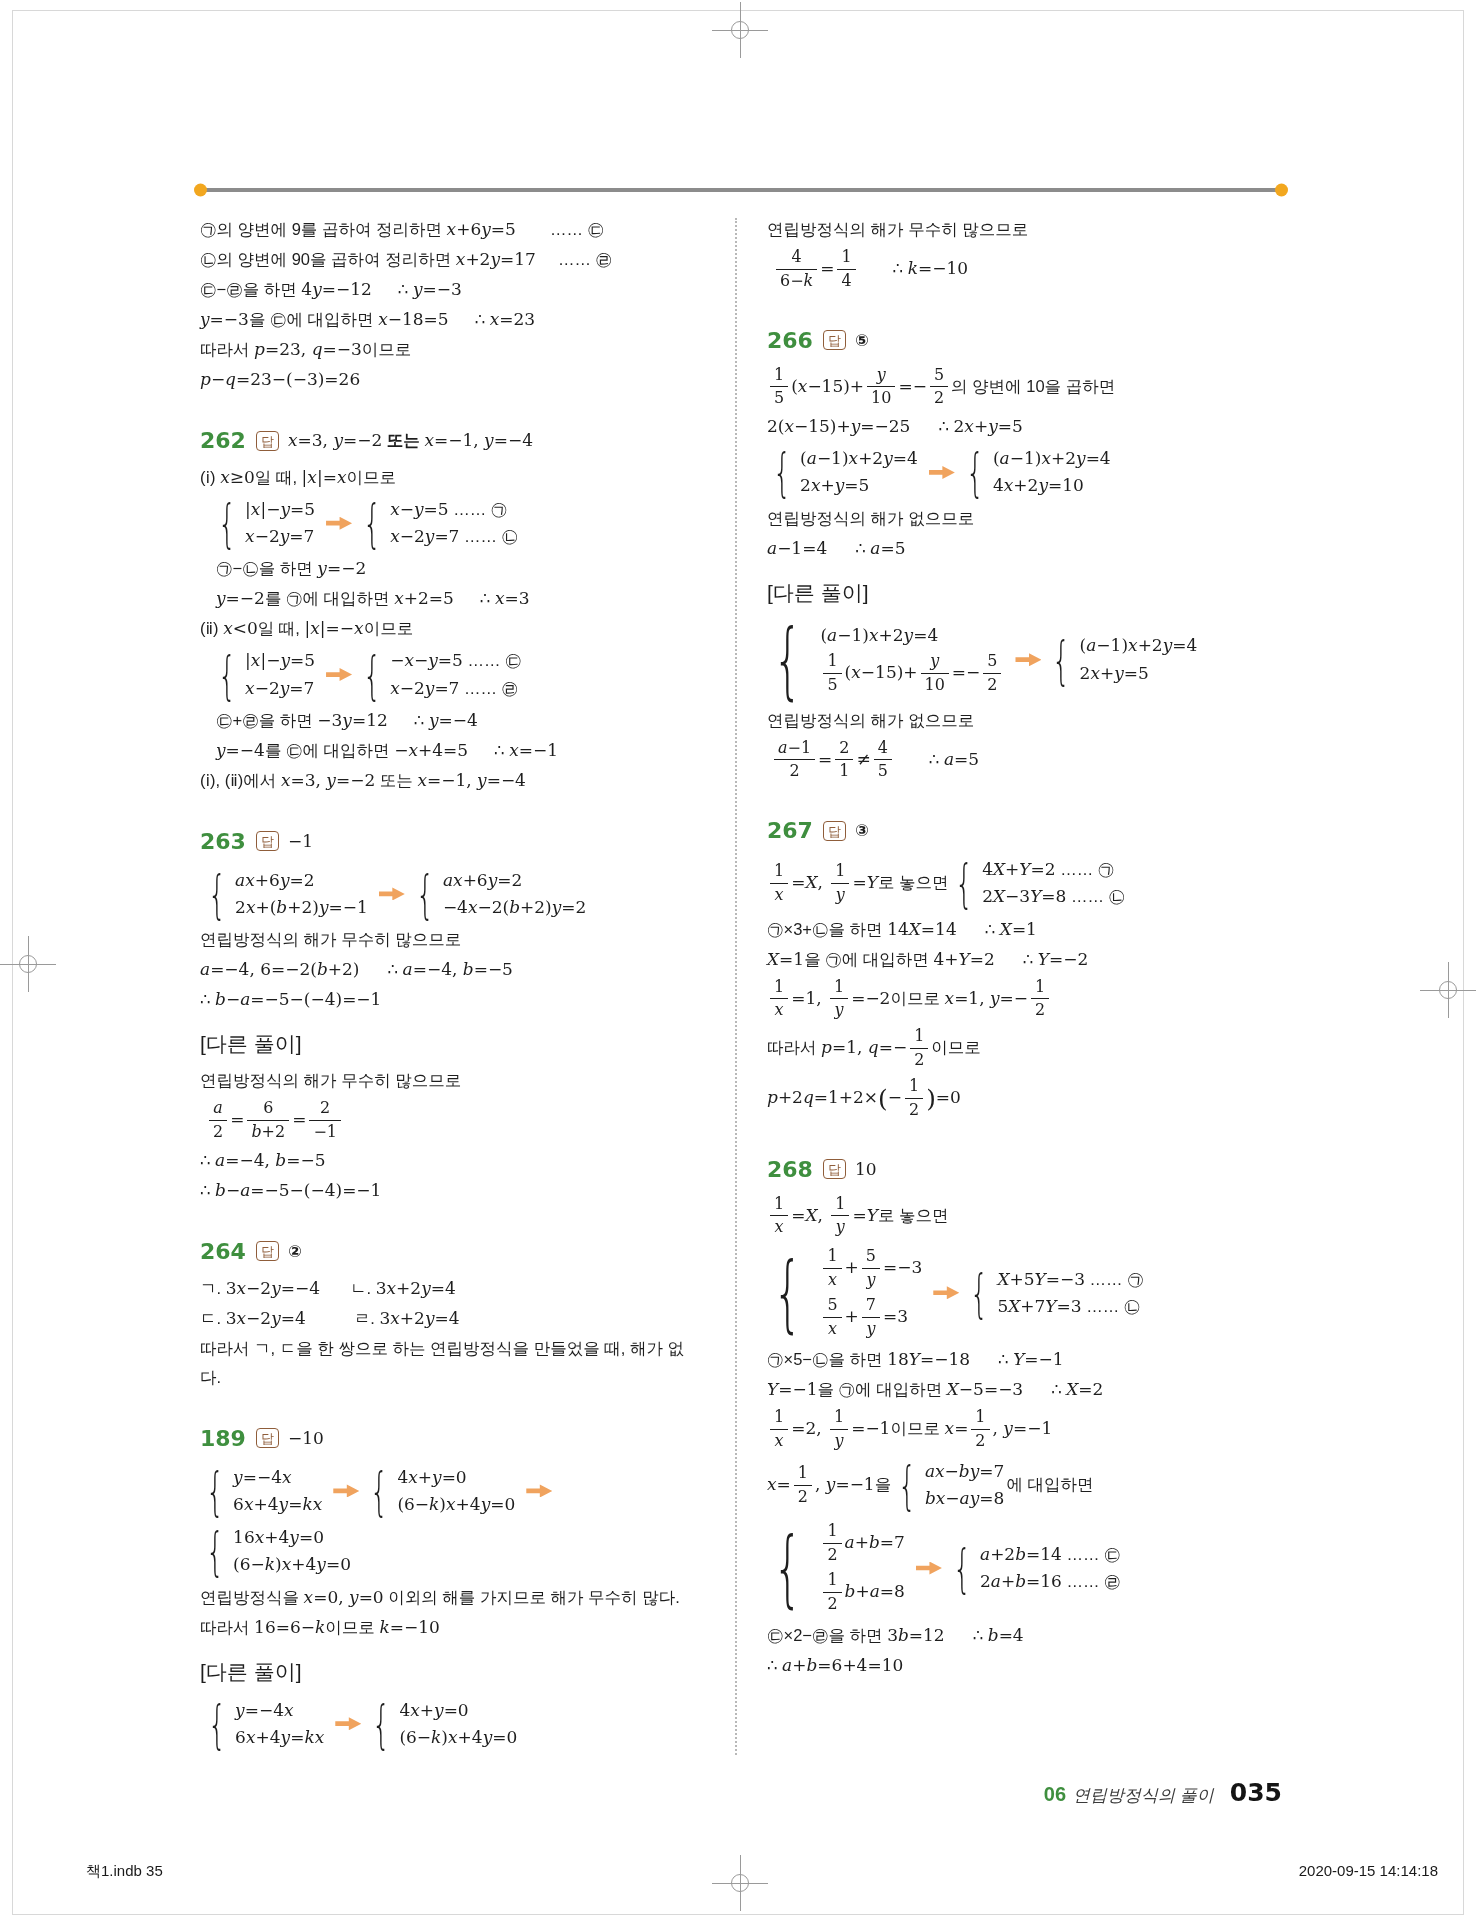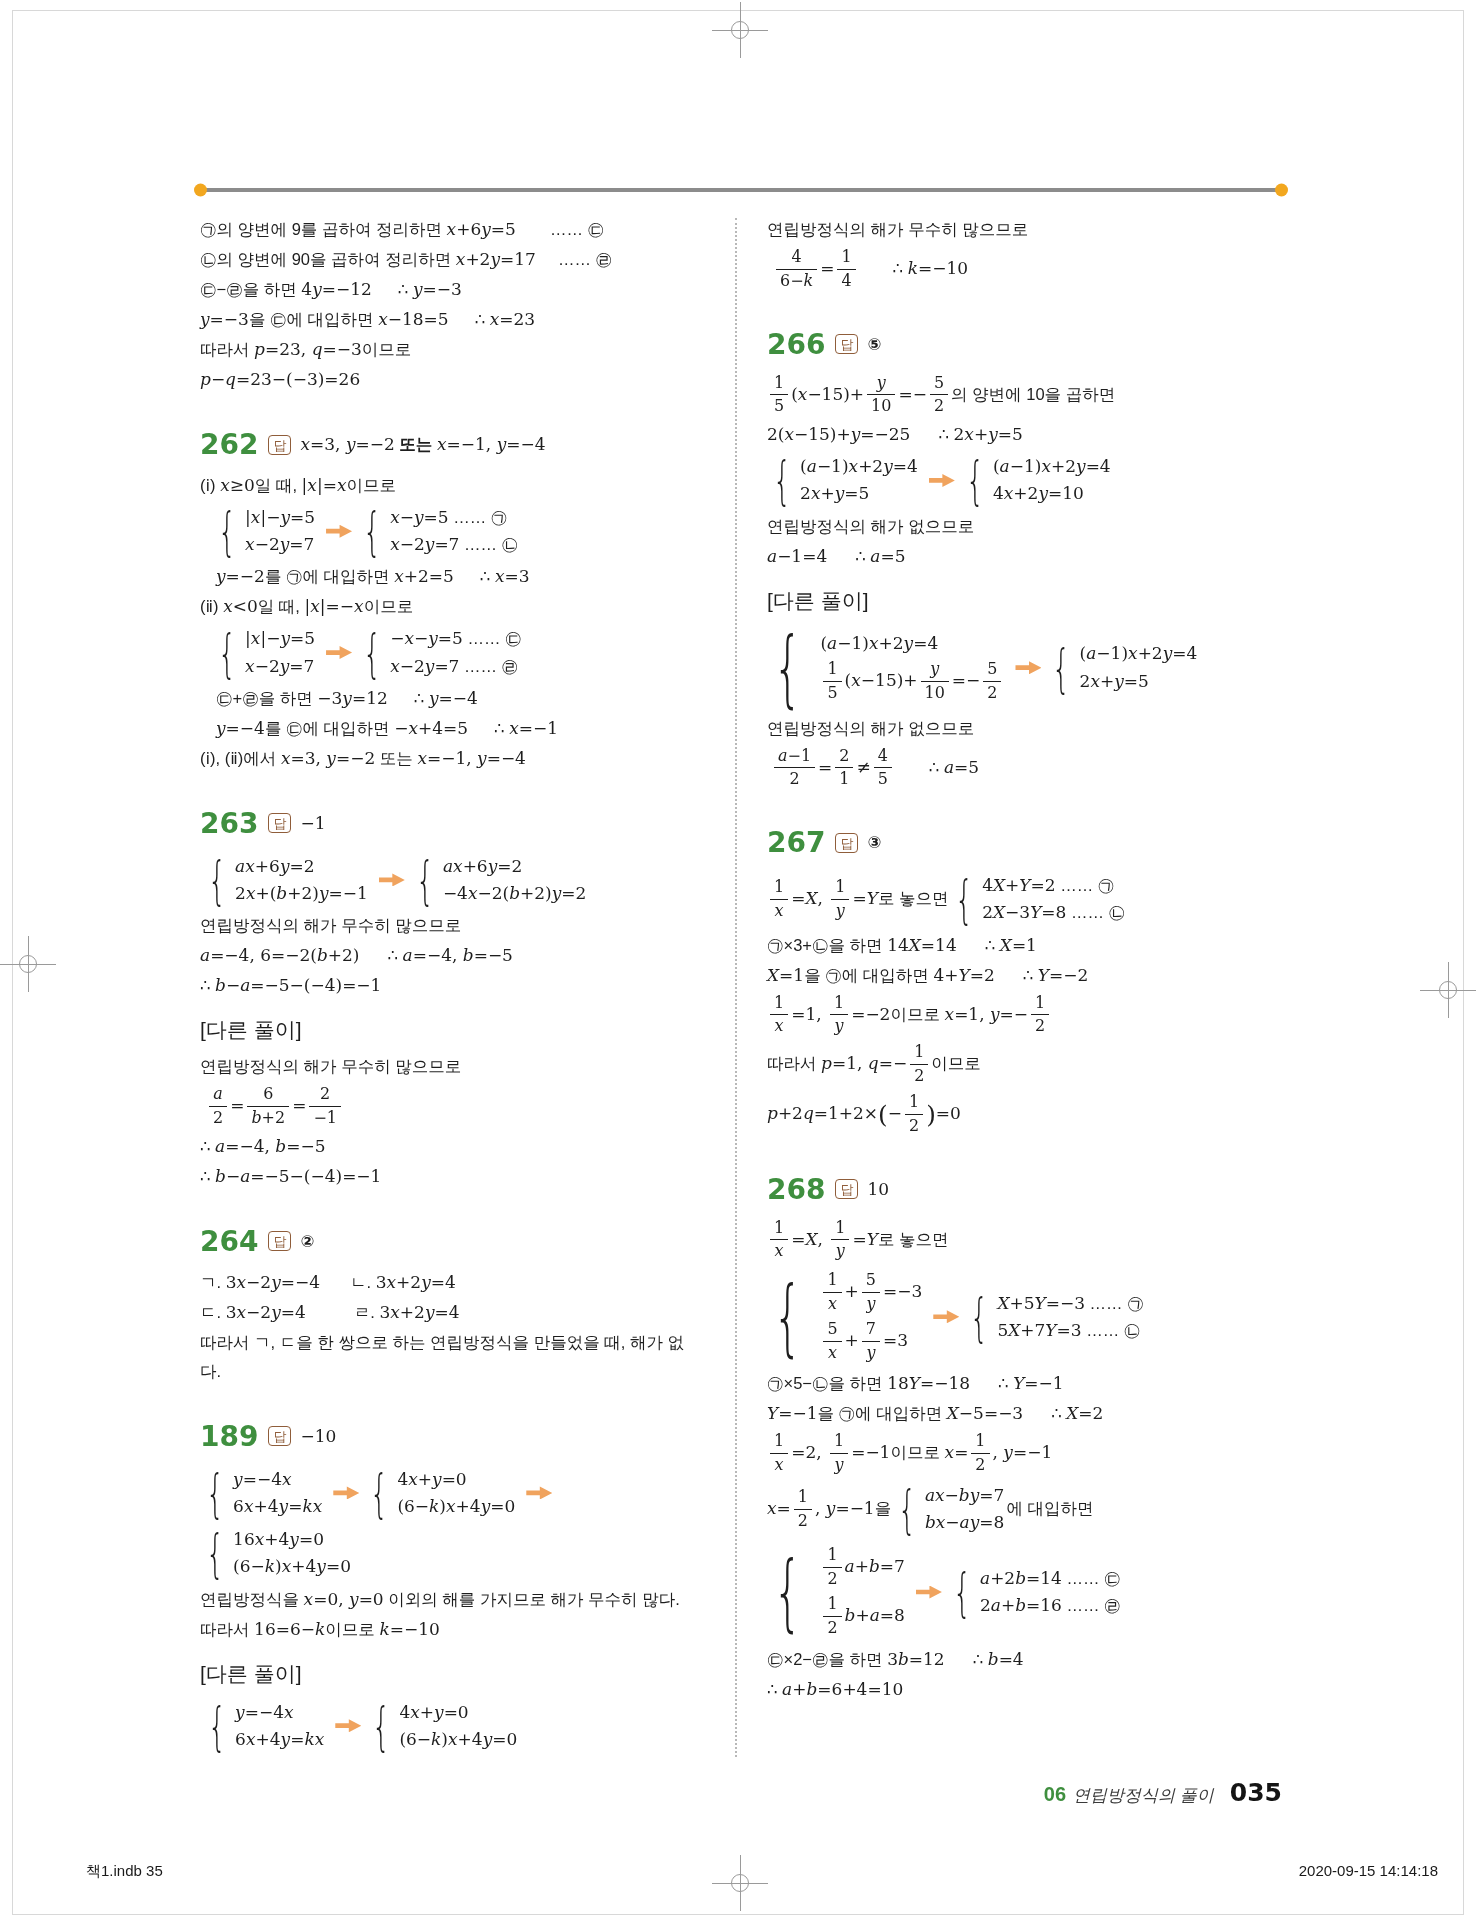--- a/index.html
+++ b/index.html
@@ -24,21 +24,21 @@
   .col{width:505px;}
   .divider{border-left:2px dotted #b8b8b8;margin:4px 30px 0 30px;}
   
   .line{font-size:16.5px;line-height:29px;margin:1px 0;}
   .kor{font-family:"Liberation Sans","DejaVu Sans",sans-serif;}
   .math{font-family:"DejaVu Serif","Liberation Serif",serif;font-size:1.03em;}
   .math i{font-style:italic;}
   .sp{display:inline-block;}
   
   .head{margin:34px 0 10px;}
-  .head .num{color:var(--green,#3f8f3f);font-size:28px;font-weight:bold;
+  .head .num{color:var(--green,#3f8f3f);font-size:22px;font-weight:bold;
              font-family:"DejaVu Sans","Liberation Sans",sans-serif;margin-right:10px;vertical-align:middle;}
   .badge{display:inline-block;border:1.5px solid var(--brown,#8f5d3a);color:var(--brown,#8f5d3a);
          font-size:13px;line-height:1;padding:3px 4px 2px;border-radius:4px;margin-right:9px;vertical-align:middle;}
   .ans{font-weight:bold;font-size:16.5px;vertical-align:middle;}
   .ans .math{font-weight:normal;}
   .sub{font-weight:normal;font-size:21px;margin:16px 0 8px;}
   
   .frac{display:inline-block;vertical-align:middle;text-align:center;margin:3px 3px;
         font-size:15.5px;line-height:1.15;font-family:"DejaVu Serif","Liberation Serif",serif;}
   .frac .fn{display:block;padding:0 4px 2px;border-bottom:1px solid #1e1e1e;}
@@ -104,20 +104,21 @@
               <span class="crow"><span class="math">|<i>x</i>|−<i>y</i>=5</span></span>
               <span class="crow"><span class="math"><i>x</i>−2<i>y</i>=7</span></span>
             </span>
           </span><span class="arrow"></span><span class="cases">
             <span class="brace" style="font-size: 52px;">{</span>
             <span class="cbody">
               <span class="crow"><span class="math"><i>x</i>−<i>y</i>=5</span><span class="kor"> …… ㉠</span></span>
               <span class="crow"><span class="math"><i>x</i>−2<i>y</i>=7</span><span class="kor"> …… ㉡</span></span>
             </span>
           </span></div>
+        <div class="line" style="padding-left: 16px;"><span class="kor">㉠−㉡을 하면 </span><span class="math"><i>y</i>=−2</span></div>
         <div class="line" style="padding-left: 16px;"><span class="math"><i>y</i>=−2</span><span class="kor">를 ㉠에 대입하면 </span><span class="math"><i>x</i>+2=5</span><span class="sp" style="width: 26px;"></span><span class="kor">∴ </span><span class="math"><i>x</i>=3</span></div>
         <div class="line"><span class="kor">(ⅱ) </span><span class="math"><i>x</i>&lt;0</span><span class="kor">일 때, </span><span class="math">|<i>x</i>|=−<i>x</i></span><span class="kor">이므로</span></div>
         <div class="line" style="padding-left: 16px;"><span class="cases">
             <span class="brace" style="font-size: 52px;">{</span>
             <span class="cbody">
               <span class="crow"><span class="math">|<i>x</i>|−<i>y</i>=5</span></span>
               <span class="crow"><span class="math"><i>x</i>−2<i>y</i>=7</span></span>
             </span>
           </span><span class="arrow"></span><span class="cases">
             <span class="brace" style="font-size: 52px;">{</span>

